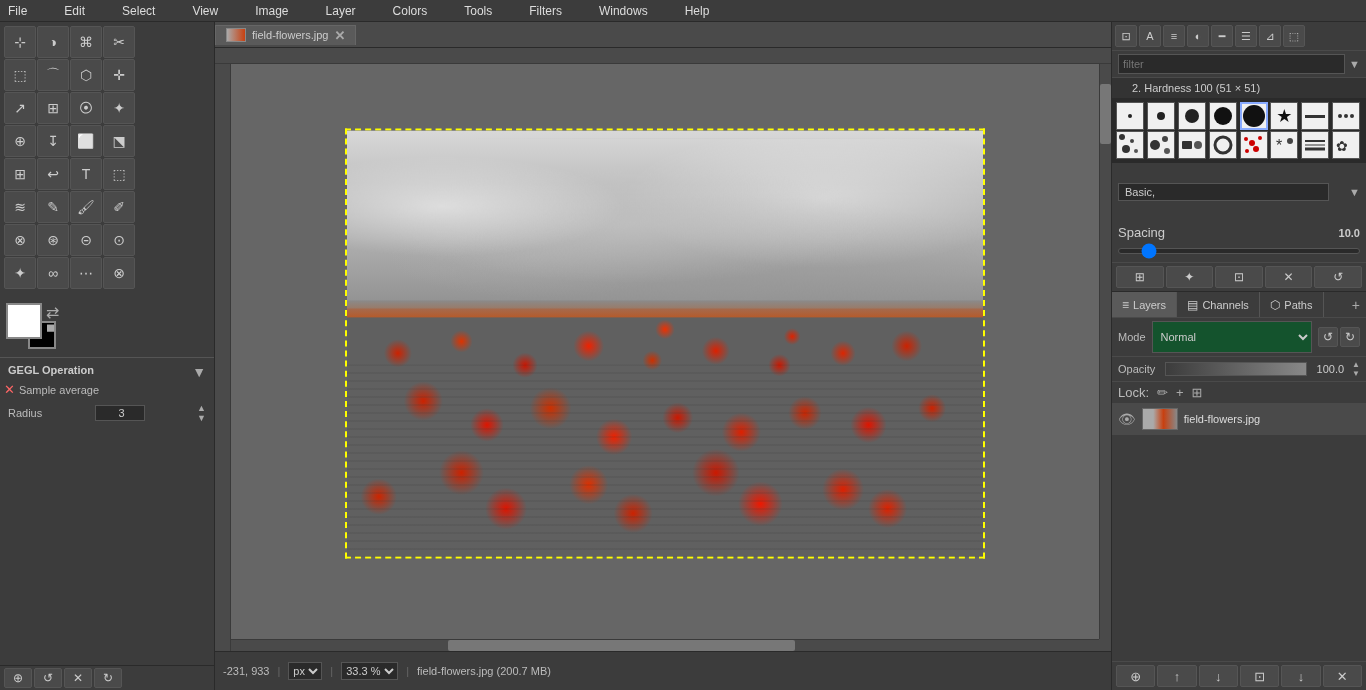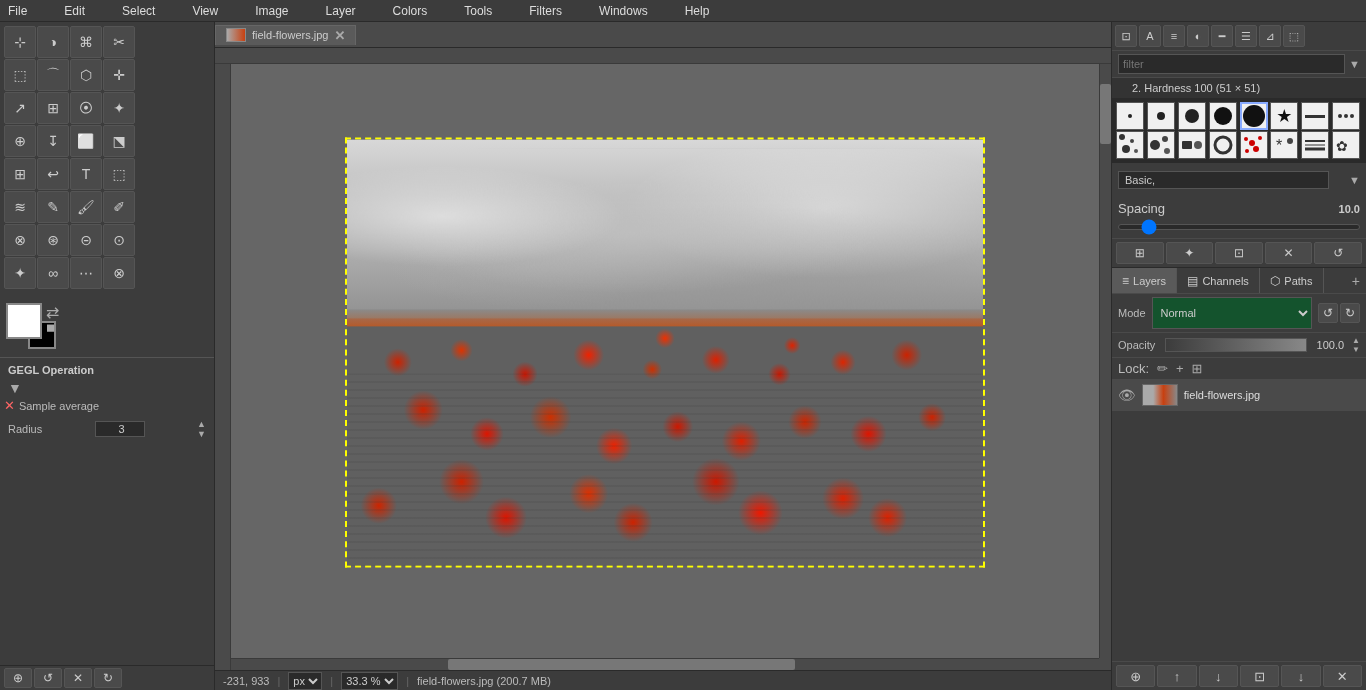--- a/index.html
+++ b/index.html
@@ -226,21 +226,21 @@
     }
     #scrollbar-h {
       height: 12px;
       background: #4a4a4a;
       border-top: 1px solid #3a3a3a;
       flex-shrink: 0;
     }
 
     
     #status-bar {
-      height: 20px;
+      height: 39px;
       background: #3c3c3c;
       border-top: 1px solid #2a2a2a;
       display: flex;
       align-items: center;
       padding: 0 8px;
       gap: 8px;
       flex-shrink: 0;
     }
     .status-item {
       color: #bbb;
@@ -321,21 +321,21 @@
       background: #f0f0f0;
       display: flex; align-items: center; justify-content: center;
       cursor: pointer;
       border: 1px solid #555;
       position: relative;
     }
     .brush-selected { border: 2px solid #88aaff !important; }
 
     
     #brush-preset-row {
-      padding: 8px 6px;
+      padding: 20px 6px;
       display: flex;
       align-items: center;
       gap: 20px;
     }
     #brush-preset-name {
       background: #2a2a2a;
       border: 1px solid #555;
       color: #ccc;
       font-size: 11px;
       padding: 2px 6px;
@@ -667,21 +667,21 @@
     </div>
 
     <div id="color-area" style="position:relative;height:60px;">
       <div id="bg-color" style="position:absolute;left:28px;top:24px;width:28px;height:28px;background:black;border:2px solid #888;"></div>
       <div id="fg-color" style="position:absolute;left:6px;top:6px;width:36px;height:36px;background:white;border:2px solid #888;"></div>
       <span style="position:absolute;left:46px;top:6px;font-size:16px;color:#aaa;cursor:pointer;">⇄</span>
       <span style="position:absolute;left:46px;top:24px;font-size:11px;color:#aaa;cursor:pointer;">◼</span>
     </div>
 
     <div id="gegl-panel">
-      <div style="display:flex;align-items:flex-start;justify-content:space-between;padding:2px 4px;flex-direction:column;">
+      <div style="display:flex;align-items:flex-end;justify-content:space-between;padding:2px 4px;">
         <span id="gegl-title" style="font-size:11px;font-weight:bold;color:#ccc;">GEGL Operation</span>
         <div id="gegl-panel-menu" style="font-size:14px;color:#aaa;cursor:pointer;">▼</div>
       </div>
       <div class="gegl-row">
         <span class="gegl-close">✕</span>
         <span class="gegl-label">Sample average</span>
       </div>
       <div class="radius-row">
         <span style="font-size:11px;color:#bbb;">Radius</span>
         <input type="number" value="3" style="width: 50px; background: rgb(42, 42, 42); border: 1px solid rgb(85, 85, 85); color: rgb(204, 204, 204); font-size: 11px; padding: 1px 4px; text-align: right;">

